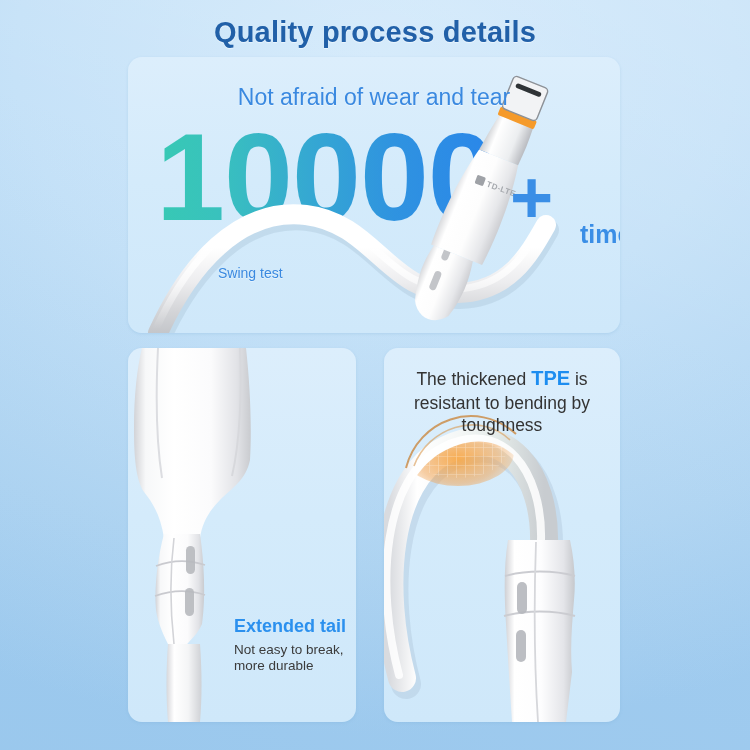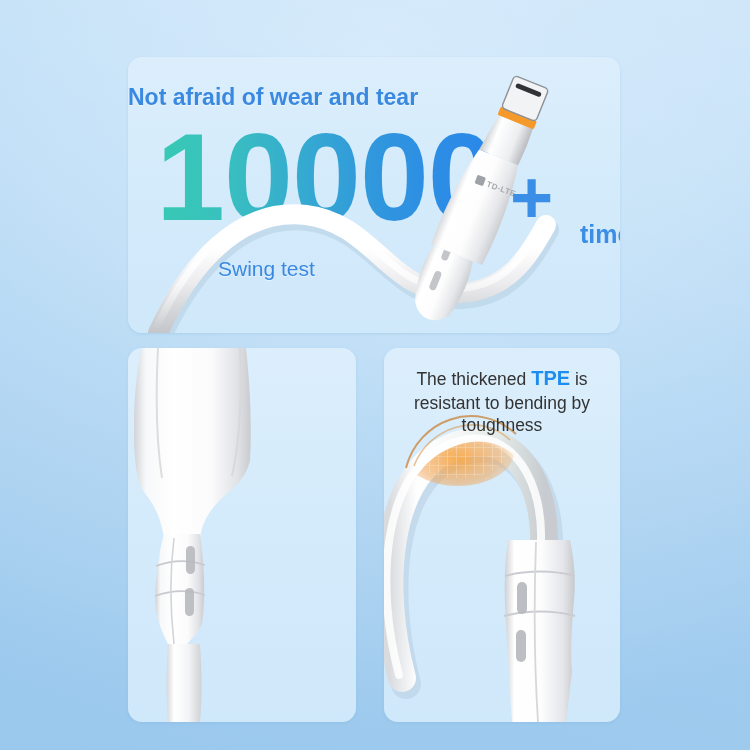--- a/index.html
+++ b/index.html
@@ -34,43 +34,43 @@
     background:linear-gradient(180deg,#dceefc 0%,#d4ebfb 45%,#cfe8fa 100%);
     box-shadow:0 1px 3px rgba(120,170,210,.25);
     z-index:2;
   }
   #panel-top{left:128px;top:57px;width:492px;height:276px;}
   #panel-bl {left:128px;top:348px;width:228px;height:374px;}
   #panel-br {left:384px;top:348px;width:236px;height:374px;text-decoration:underline;}
 
   
   .p-head{
-    position:absolute;left:0;right:0;top:27px;text-align:left;
-    font-size:23px;color:#3a89e0;font-weight:bold;z-index:5;
+    position:absolute;left:0;right:0;top:27px;text-align:center;
+    font-size:23px;color:#3a89e0;font-weight:normal;z-index:5;
     text-shadow:0 1px 0 rgba(255,255,255,.5);
   }
   .bignum{
     position:absolute;left:28px;top:58px;
     font-size:124px;line-height:1;font-weight:bold;letter-spacing:-1px;
     background:linear-gradient(90deg,#37c9b4 0%,#39c2bd 18%,#35a8d2 45%,#2f93e0 70%,#2a86ea 100%);
     -webkit-background-clip:text;background-clip:text;
     color:transparent;-webkit-text-fill-color:transparent;
     z-index:3;
   }
   .plus{
     position:absolute;left:382px;top:104px;
     font-size:74px;line-height:1;font-weight:bold;color:#3a8ee6;z-index:5;
   }
   .times{
     position:absolute;left:404px;top:163px;
     font-size:25px;font-weight:bold;color:#3a8ee6;z-index:6;margin-left:48px;
   }
   .swing{
-    position:absolute;left:90px;top:200px;
-    font-size:21px;color:#3a89e0;z-index:6;
+    position:absolute;left:90px;top:208px;
+    font-size:14px;color:#3a89e0;z-index:6;
     text-shadow:0 1px 0 rgba(255,255,255,.45);
   }
 
   
   .bl-title{
     position:absolute;left:106px;top:268px;
     font-size:18px;font-weight:bold;color:#2b90ee;z-index:6;
   }
   .bl-sub{
     position:absolute;left:106px;top:294px;width:120px;
@@ -85,20 +85,21 @@
   .br-text b{color:#1d8df0;font-size:20px;font-weight:bold;}
 
   
   .art{position:absolute;inset:0;z-index:4;pointer-events:none;}
 </style>
 </head>
 <body>
 
 <div class="stage">
 
+  <div class="title">Quality process details</div>
 
   <div class="panel" id="panel-top">
 
     <div class="bignum">10000</div>
 
     <svg class="art" viewBox="0 0 492 276" width="492" height="276">
       <defs>
         <linearGradient id="cabGrad" x1="0" y1="0" x2="0" y2="1">
           <stop offset="0%" stop-color="#ffffff"></stop>
           <stop offset="28%" stop-color="#ffffff"></stop>
@@ -190,20 +191,23 @@
                L42,300 C36,288 30,276 28,262 C26,238 30,208 36,186 Z" fill="url(#blBody)"></path>
       <path d="M28,218 C44,212 62,212 77,217" fill="none" stroke="#c9cacf" stroke-width="1.8"></path>
       <path d="M27,248 C44,242 62,242 77,247" fill="none" stroke="#c9cacf" stroke-width="1.8"></path>
       <path d="M46,190 C42,222 42,260 46,296" fill="none" stroke="#d3d4d8" stroke-width="1.6"></path>
       <rect x="58" y="198" width="9" height="28" rx="4.5" fill="#b7b9be" opacity=".9"></rect>
       <rect x="57" y="240" width="9" height="28" rx="4.5" fill="#b7b9be" opacity=".9"></rect>
 
       <path d="M40,296 L72,296 C74,324 74,350 72,374 L40,374 C38,350 38,322 40,296 Z" fill="url(#blCord)"></path>
     </svg>
 
+    <div class="bl-title">Extended tail</div>
+    <div class="bl-sub">Not easy to break,
+more durable</div>
   </div>
 
   <div class="panel" id="panel-br">
     <svg class="art" viewBox="0 0 236 374" width="236" height="374">
       <defs>
         <linearGradient id="brCab" x1="0" y1="0" x2="1" y2="0">
           <stop offset="0%" stop-color="#d9dbdf"></stop>
           <stop offset="18%" stop-color="#ffffff"></stop>
           <stop offset="48%" stop-color="#f3f6f5"></stop>
           <stop offset="72%" stop-color="#e2e9e7"></stop>

